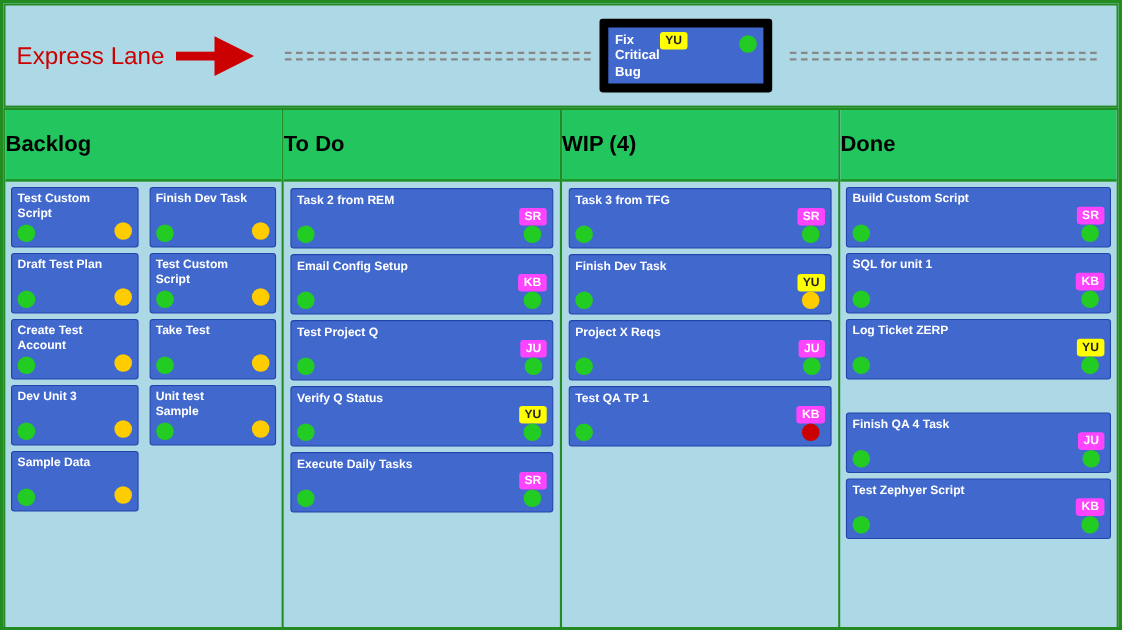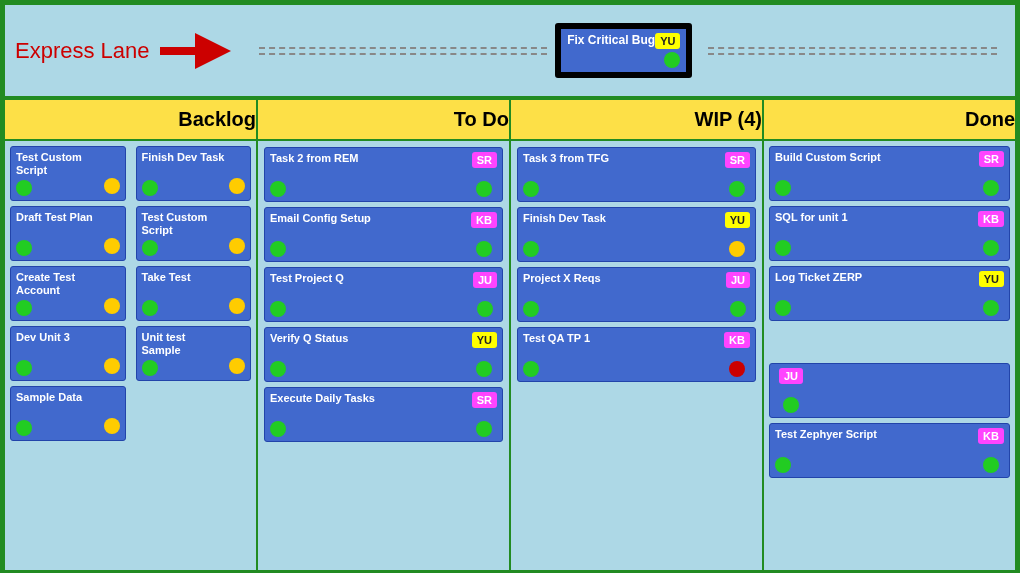--- a/index.html
+++ b/index.html
@@ -53,29 +53,28 @@
       gap: 4px;
       margin: 0 8px;
     }
     .dash-line {
       border-top: 2px dashed #888;
       width: 100%;
     }
 
     .express-card {
       background: #4169cd;
-      border: 6px solid #000000;
+      border: 8px solid #000000;
       border-radius: 3px;
       padding: 4px 6px;
       color: white;
       font-size: 13px;
       font-weight: bold;
       min-width: 75px;
       display: flex;
-      flex-direction: column;
       align-items: flex-start;
       position: relative;
       margin-right: 8px;
     }
     .express-card-inner {
       display: flex;
       width: 100%;
       justify-content: space-between;
       align-items: flex-start;
     }
@@ -122,26 +121,26 @@
     .column {
       flex: 1;
       background: #add8e6;
       border-right: 2px solid #228B22;
       display: flex;
       flex-direction: column;
     }
     .column:last-child { border-right: none; }
 
     .col-header {
-      text-align: right;
+      text-align: left;
       font-size: 20px;
       font-weight: bold;
-      padding: 8px 0;
+      padding: 20px 0;
       border-bottom: 2px solid #228B22;
-      background: #fde047;
+      background: #22c55e;
     }
 
     .col-body {
       flex: 1;
       padding: 6px;
       display: flex;
       flex-direction: column;
       gap: 5px;
       overflow: hidden;
     }
@@ -205,21 +204,21 @@
       font-size: 11px;
       font-weight: bold;
       color: white;
       line-height: 1.2;
     }
 
     .card-right {
       display: flex;
       flex-direction: column;
       align-items: center;
-      justify-content: space-between;
+      justify-content: flex-end;
       margin-left: 4px;
     }
 
     .card-right-nobadge {
       display: flex;
       flex-direction: column;
       align-items: center;
       justify-content: flex-end;
       margin-left: 4px;
     }
@@ -502,20 +501,24 @@
           </div>
           <div class="card-right">
             <span class="badge badge-yu">YU</span>
             <span class="dot dot-green"></span>
           </div>
         </div>
       </div>
 
       <div class="done-sub">
         <div class="card">
+          <div class="card-left">
+            <span class="card-title">Finish QA 4 Task</span>
+            <span class="dot dot-green"></span>
+          </div>
           <div class="card-right">
             <span class="badge badge-ju">JU</span>
             <span class="dot dot-green"></span>
           </div>
         </div>
         <div class="card">
           <div class="card-left">
             <span class="card-title">Test Zephyer Script</span>
             <span class="dot dot-green"></span>
           </div>

